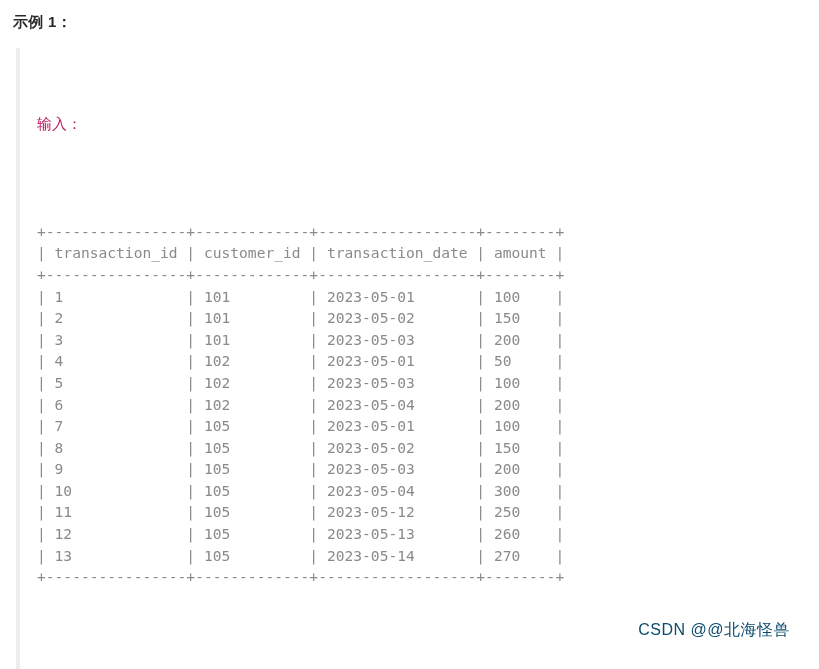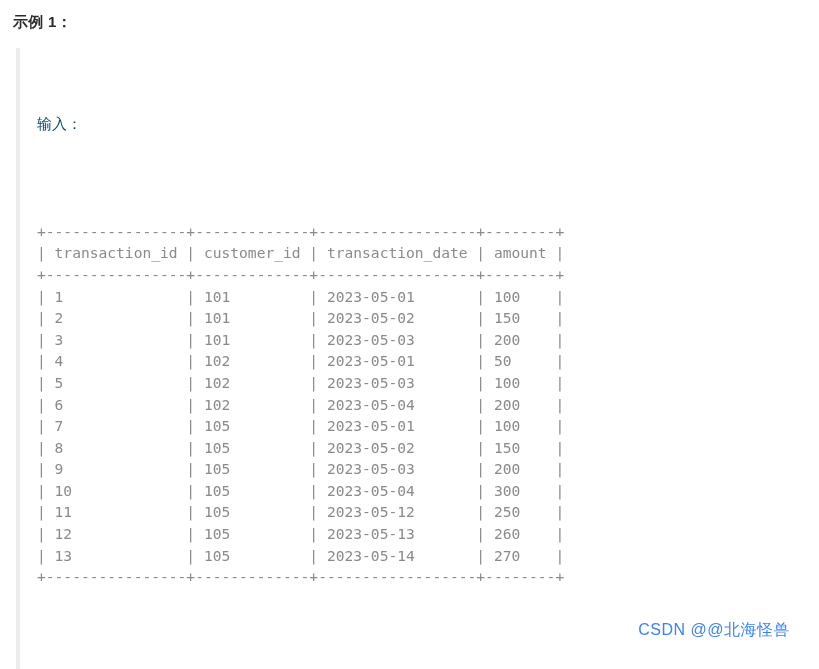--- a/index.html
+++ b/index.html
@@ -55,21 +55,21 @@
     line-height: 21.6px;
     color: #8a8a8a;
     white-space: pre;
     letter-spacing: 0px;
   }
 
   .cjk-label {
     font-family: "Liberation Sans", "DejaVu Sans", sans-serif;
     font-size: 15px;
     line-height: 21.6px;
-    color: #0c4a6e;
+    color: #be185d;
     white-space: pre;
     display: block;
   }
 
   .mono-label {
     display: block;
     white-space: pre;
   }
 
   .ascii-table {
@@ -77,21 +77,21 @@
     white-space: pre;
   }
 
   
   .watermark {
     position: absolute;
     right: 23px;
     bottom: 28px;
     font-family: "Liberation Sans", "DejaVu Sans", sans-serif;
     font-size: 16px;
-    color: #3b82f6;
+    color: #0c4a6e;
     white-space: pre;
     letter-spacing: 0.5px;
     user-select: none;
   }
 </style>
 </head>
 <body>
 
 <div id="page">
 

